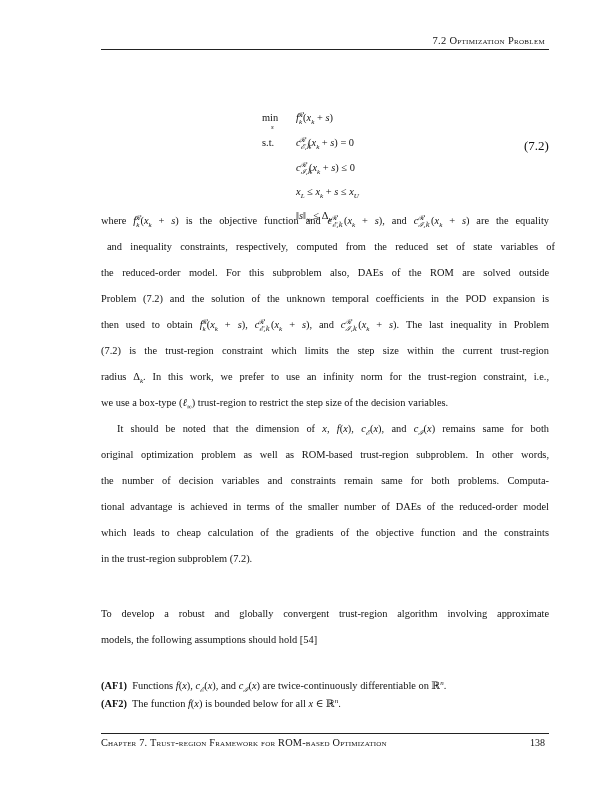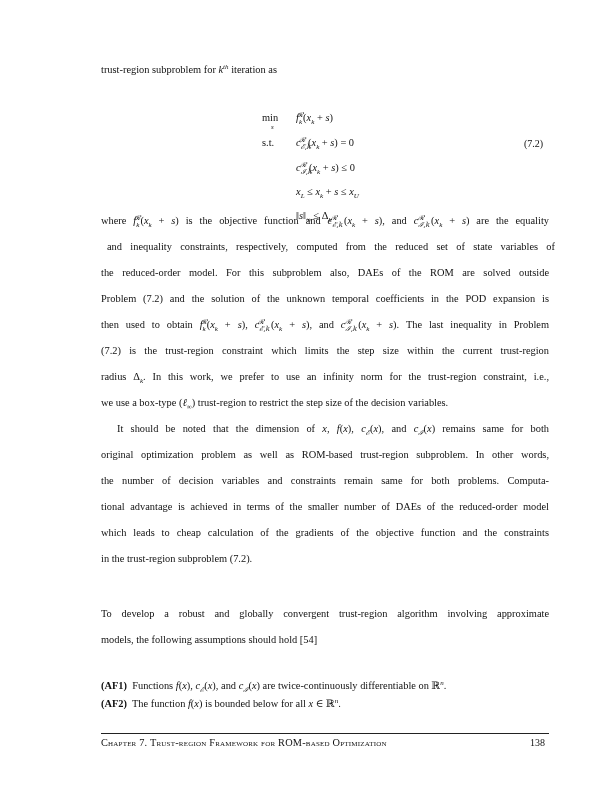--- a/index.html
+++ b/index.html
@@ -7,35 +7,37 @@
            font-family:"Liberation Serif","DejaVu Serif",serif; color:#111; }
     .page { position:absolute; left:0; top:0; width:612px; height:792px; background:#fff; }
     .header { position:absolute; left:101px; top:33px; width:448px; height:16px; border-bottom:0.8px solid #222; }
     .header-text { position:absolute; right:4px; top:2px; font-size:10.5px; letter-spacing:0.3px; font-variant:small-caps; }
     .line { position:absolute; left:101px; width:448px; font-size:10.4px; line-height:14px; white-space:nowrap; }
     .just { text-align:justify; text-align-last:justify; }
     .eq { position:absolute; font-size:10.4px; white-space:nowrap;margin-top:20px; }
     i, .m { font-style:italic; }
     sub, sup { font-size:7px; line-height:0; }
     .cal { font-family:"DejaVu Serif",serif; font-style:italic; }
-    .eqnum { position:absolute; left:524px; top:138px; font-size:10px; }
+    .eqnum { position:absolute; left:524px; top:138px; font-size:13px; }
     .sec { position:absolute; left:101px; top:570px; font-size:12px; font-weight:bold; white-space:nowrap; }
     .sec-num { display:inline-block; width:40px; }
     .footer { position:absolute; left:101px; top:733px; width:448px; border-top:0.8px solid #222; }
     .footer-left { position:absolute; left:0; top:3px; font-size:10.3px; font-variant:small-caps; letter-spacing:0.2px; white-space:nowrap; }
     .footer-right { position:absolute; right:4px; top:3px; font-size:10px; }
     b { font-weight:bold; }
   </style>
 </head>
 <body>
 
 <div class="page">
 
+  <div class="header">
+    <span class="header-text">7.2 Optimization Problem</span>
+  </div>
 
-  <div class="line" style="top:63px;"><span>trust-region subproblem for </span><i>k</i><sup class="m">th</sup><span> iteration as</span></div>
 
   <div>
     <div class="eq" style="left:262px; top:92px;">
       <span>min</span>
       <div style="position:absolute; left:9px; top:11px; font-size:7px; font-style:italic;">s</div>
     </div>
     <div class="eq" style="left:296px; top:92px;"><i>f</i><sub class="m">k</sub><sup class="cal" style="margin-left:-5px;">ℛ</sup>(<i>x</i><sub class="m">k</sub> + <i>s</i>)</div>
     <div class="eq" style="left:262px; top:117px;">s.t.</div>
     <div class="eq" style="left:296px; top:117px;"><i>c</i><sub class="cal">ℰ,<i>k</i></sub><sup class="cal" style="margin-left:-12px;">ℛ</sup>&nbsp;(<i>x</i><sub class="m">k</sub> + <i>s</i>) = 0</div>
     <div class="eq" style="left:296px; top:142px;"><i>c</i><sub class="cal">ℐ,<i>k</i></sub><sup class="cal" style="margin-left:-12px;">ℛ</sup>&nbsp;(<i>x</i><sub class="m">k</sub> + <i>s</i>) ≤ 0</div>

